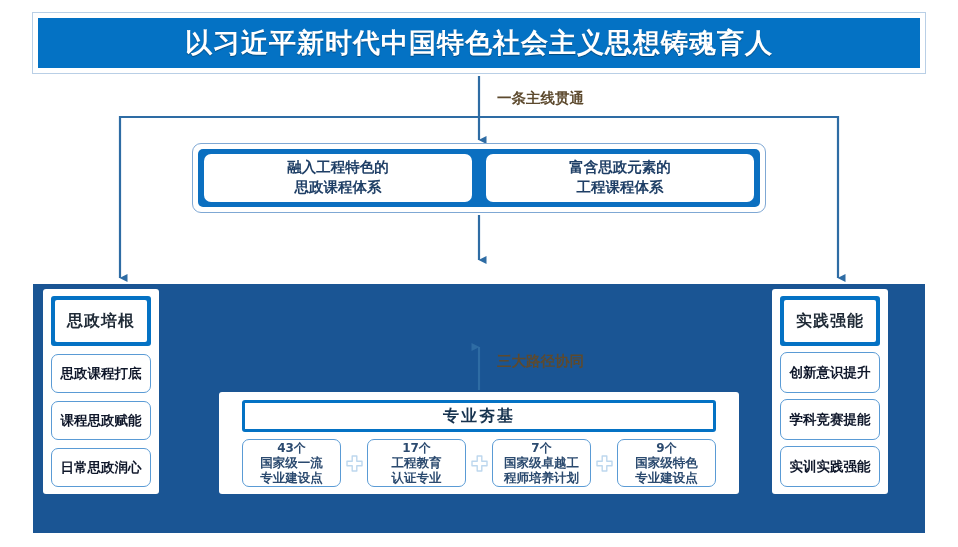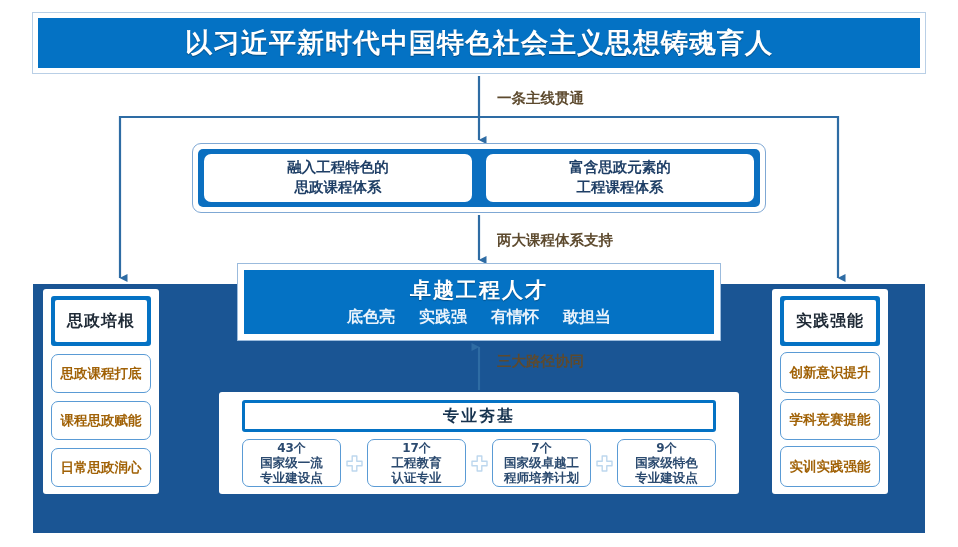--- a/index.html
+++ b/index.html
@@ -104,21 +104,21 @@
     display:flex;align-items:center;justify-content:center;
   }
   .pillar-head-inner{
     width:100%;height:100%;background:#ffffff;border-radius:2px;
     display:flex;align-items:center;justify-content:center;
     color:#1f2a36;font-weight:bold;font-size:16px;letter-spacing:1px;
   }
   .pillar-item{
     flex:1;background:#ffffff;border:1.4px solid #5a9bd5;border-radius:7px;
     display:flex;align-items:center;justify-content:center;
-    color:#a16207;font-weight:bold;font-size:13.5px;
+    color:#0f172a;font-weight:bold;font-size:13.5px;
     box-sizing:border-box;
   }
 
   
   .major-card{
     position:absolute;left:219px;top:392px;width:520px;height:102px;
     background:#ffffff;border-radius:3px;
     box-sizing:border-box;padding:8px 23px;
   }
   .major-head{
@@ -180,47 +180,35 @@
 
   <div class="layer-nodes">
 
     <div class="title-frame">
       <div class="title-bar">
         <div class="title-text">以习近平新时代中国特色社会主义思想铸魂育人</div>
       </div>
     </div>
 
     <div class="conn-label" id="lbl-main">一条主线贯通</div>
-    <div class="conn-label" id="lbl-two">两大课程体系支持</div>
     <div class="conn-label" id="lbl-three">三大路径协同</div>
 
     <div class="courses-frame">
       <div class="courses-inner">
         <div class="course-card">
           <span>融入工程特色的</span>
           <span>思政课程体系</span>
         </div>
         <div class="course-card">
           <span>富含思政元素的</span>
           <span>工程课程体系</span>
         </div>
       </div>
     </div>
 
-    <div class="talent-frame">
-      <div class="talent-inner">
-        <div class="talent-title">卓越工程人才</div>
-        <div class="talent-traits">
-          <span>底色亮</span>
-          <span>实践强</span>
-          <span>有情怀</span>
-          <span>敢担当</span>
-        </div>
-      </div>
-    </div>
 
     <div class="pillar" id="pillar-left">
       <div class="pillar-head">
         <div class="pillar-head-inner">思政培根</div>
       </div>
       <div class="pillar-item">思政课程打底</div>
       <div class="pillar-item">课程思政赋能</div>
       <div class="pillar-item">日常思政润心</div>
     </div>
 

